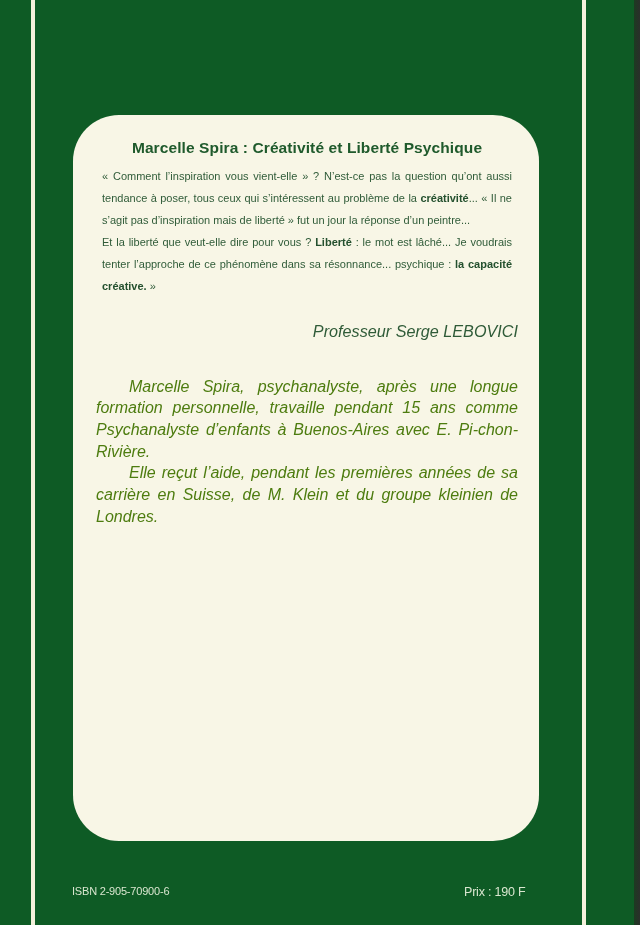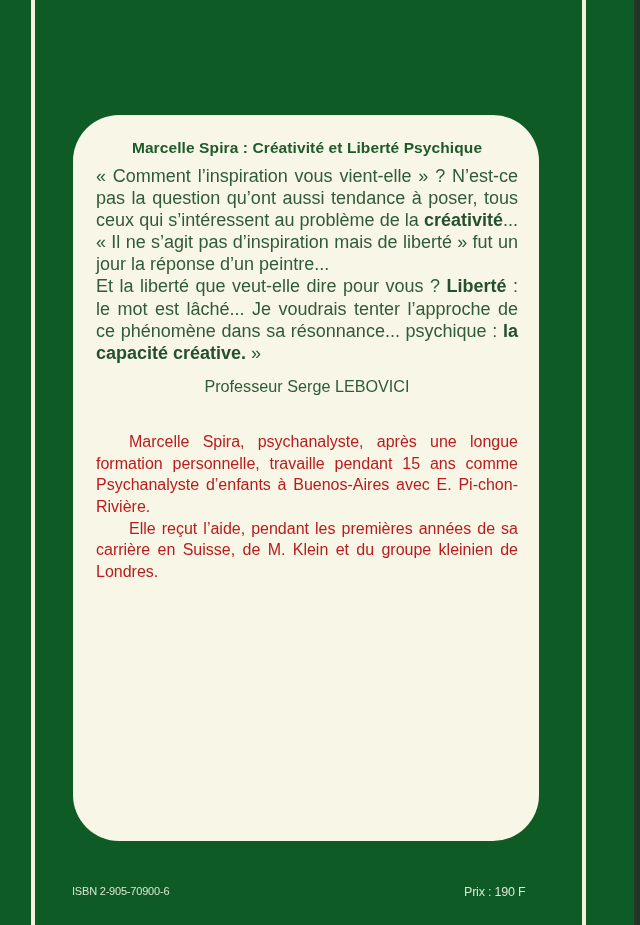--- a/index.html
+++ b/index.html
@@ -30,33 +30,33 @@
     box-sizing: border-box;
     padding: 22px 21px 5px 23px;
     color: #2f5a37;
   }
   .title {
     font-weight: bold; font-size: 15.5px; text-align: center;
     color: #1f5a2c; letter-spacing: 0.1px;
     margin: 0 0 6px 0; line-height: 22px;
   }
   .para {
-    font-size: 18px; line-height: 22.1px; text-align: justify;
-    margin: 0; color: #2f5b38;
+    font-size: 11px; line-height: 22.1px; text-align: justify;
+    margin: 6px; color: #2f5b38;
   }
   .para b { color: #24502e; }
   .quote2 { margin-top: 34px; }
   .attribution {
-    text-align: center; font-size: 16.2px; line-height: 22px;
-    margin-top: 11px; color: #2f5b38;
+    text-align: right; font-size: 16.2px; line-height: 22px;
+    margin-top: 22px; color: #2f5b38; font-style: italic;
   }
   .bio { margin-top: 34px; }
   .bio p {
-    font-size: 16px; line-height: 21.7px;
-    text-align: justify; margin: 0; text-indent: 33px; color: #b91c1c;
+    font-style: italic; font-size: 16px; line-height: 21.7px;
+    text-align: justify; margin: 0; text-indent: 33px; color: #4d7c0f;
   }
   .footer-isbn {
     position: absolute; left: 72px; top: 885px;
     color: #d9e6cf; font-size: 11px; font-family: "Liberation Sans Narrow", "Liberation Sans", sans-serif;
     letter-spacing: -0.2px;
   }
   .footer-price {
     position: absolute; left: 464px; top: 885px;
     color: #d9e6cf; font-size: 12.5px;
     letter-spacing: -0.2px;

